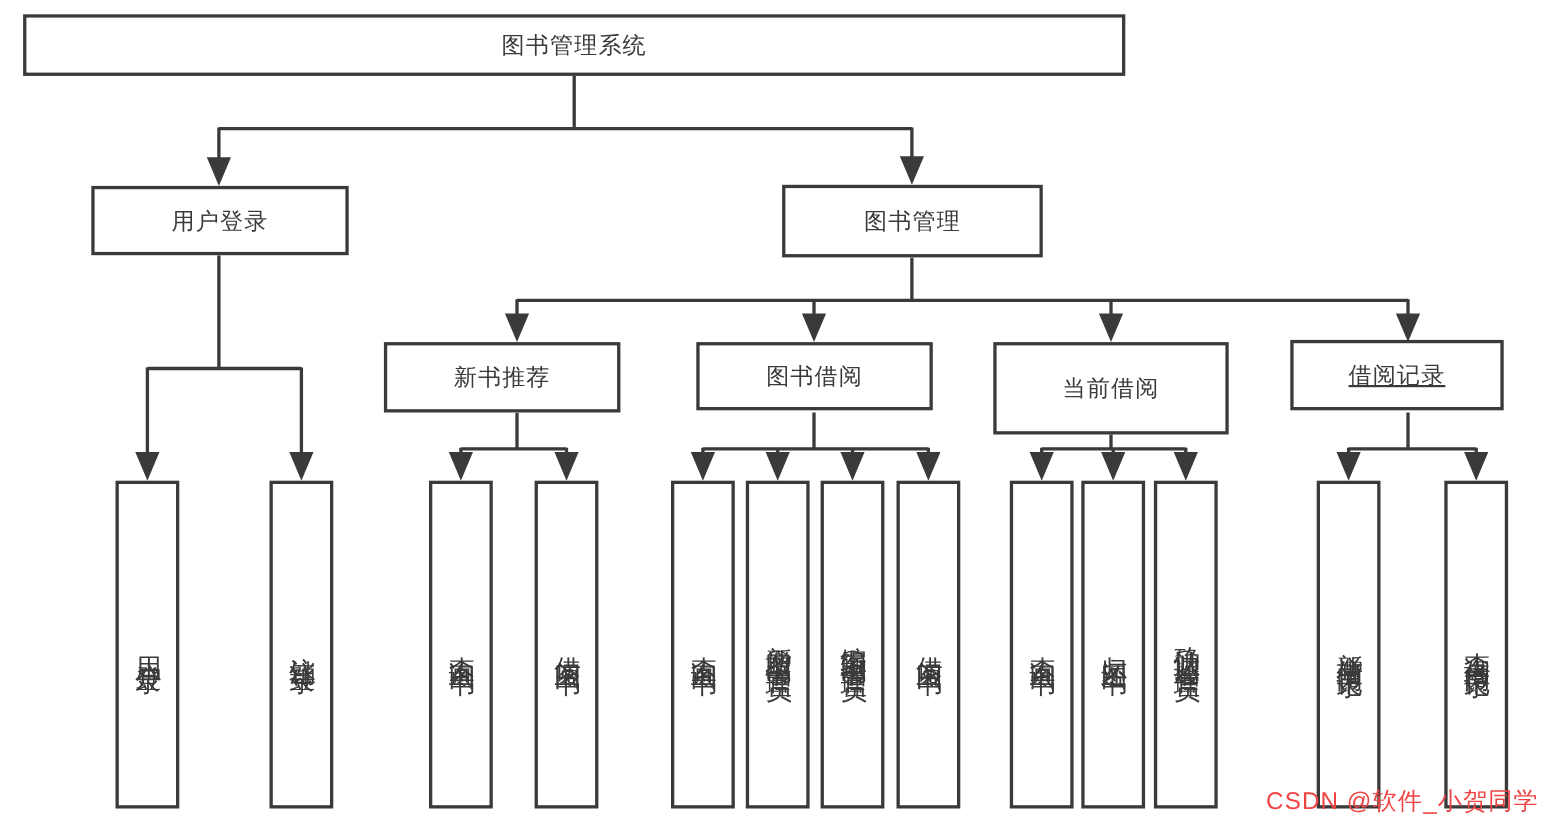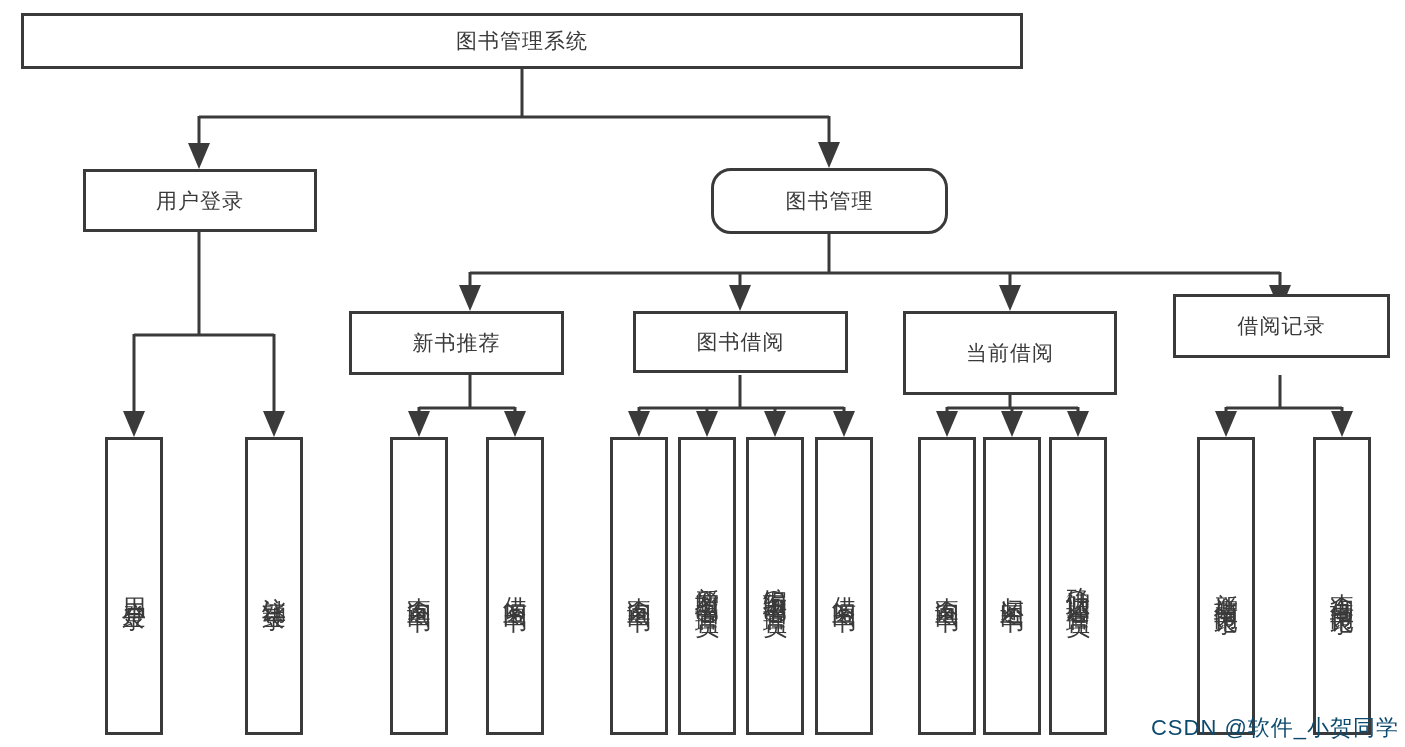--- a/index.html
+++ b/index.html
@@ -35,34 +35,34 @@
     writing-mode: vertical-rl;
     font-size: 24px;
     letter-spacing: 4px;
     line-height: 1;
   }
   .watermark {
     position: absolute;
     right: 6px;
     bottom: 4px;
     font-size: 22px;
-    color: #0c4a6e;
+    color: #ef4444;
     letter-spacing: 1px;
     z-index: 2;
     white-space: nowrap;
   }
 
   
   .n-root   { left: 21px;   top: 13px;  width: 1002px; height: 56px; }
   .n-user   { left: 83px;   top: 169px; width: 234px;  height: 63px; }
-  .n-mgmt   { left: 711px;  top: 168px; width: 237px;  height: 66px; border-radius: 20px; }
+  .n-mgmt   { left: 711px;  top: 168px; width: 237px;  height: 66px; }
   .n-rec    { left: 349px;  top: 311px; width: 215px;  height: 64px; }
   .n-bor    { left: 633px;  top: 311px; width: 215px;  height: 62px; }
   .n-cur    { left: 903px;  top: 311px; width: 214px;  height: 84px; }
-  .n-hist   { left: 1173px; top: 294px; width: 217px;  height: 64px; }
+  .n-hist   { left: 1173px; top: 309px; width: 194px;  height: 64px; text-decoration: underline; }
 
   .lf { top: 437px; width: 58px; height: 298px; }
   .lf-1  { left: 105px; }
   .lf-2  { left: 245px; }
   .lf-3  { left: 390px; }
   .lf-4  { left: 486px; }
   .lf-5  { left: 610px; }
   .lf-6  { left: 678px; }
   .lf-7  { left: 746px; }
   .lf-8  { left: 815px; }

